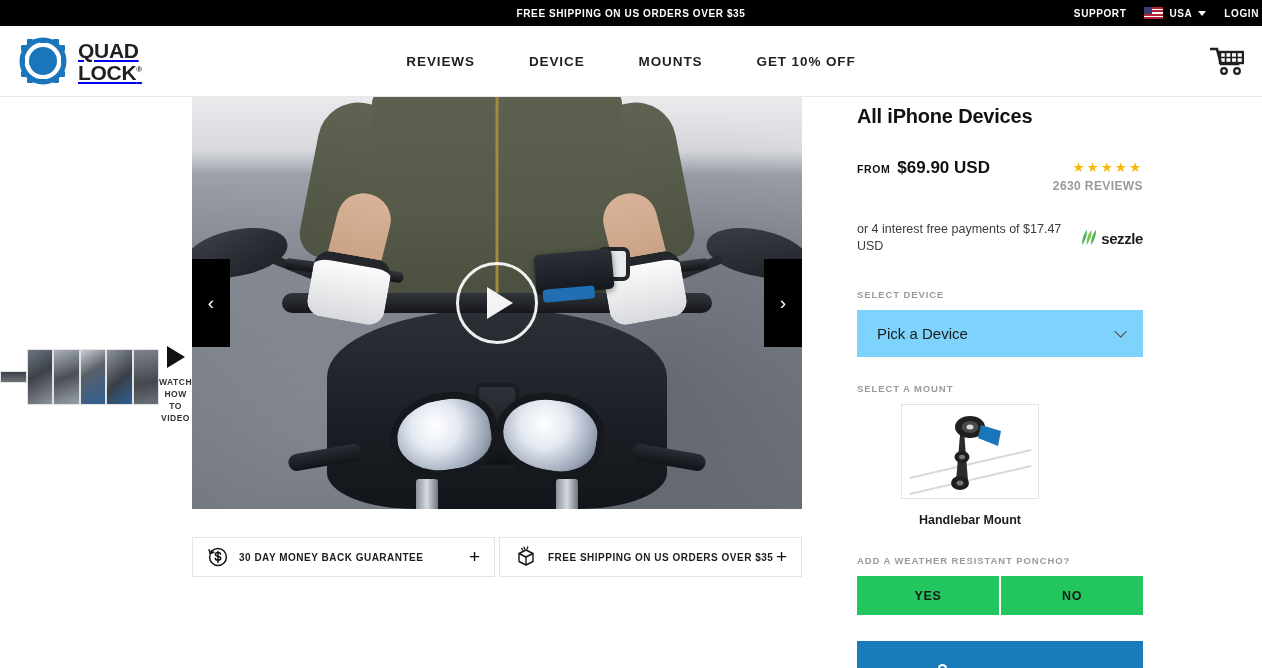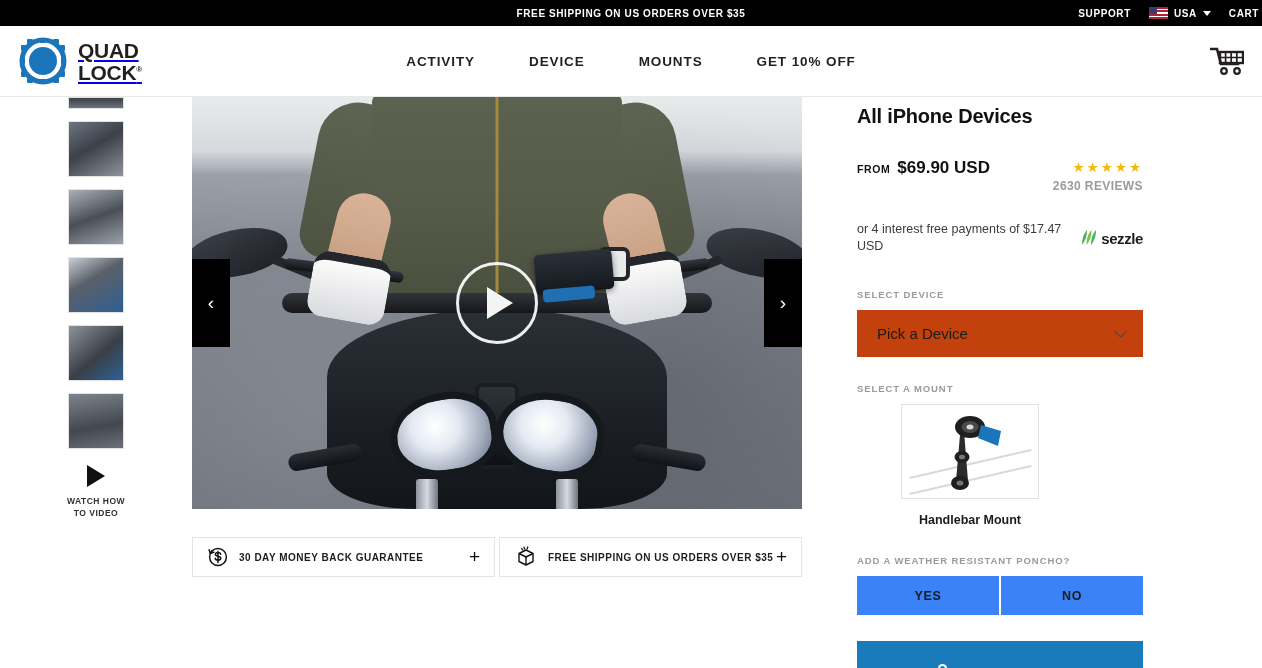--- a/index.html
+++ b/index.html
@@ -59,21 +59,21 @@
     font-weight: 600; letter-spacing: .9px;
   }
   .cart-btn { margin-left: auto; width: 34px; height: 30px; }
 
   
   .page { display: flex; height: 571px; }
 
   
   .rail {
     width: 192px; flex: 0 0 192px; padding-top: 0;
-    display: flex; flex-direction: column; align-items: center;
+    display: flex; align-items: center;
   }
   .thumb {
     width: 56px; height: 56px; margin-bottom: 12px;
     border: 1px solid #e2e2e2; overflow: hidden; position: relative;
     background: #b9bcc4; cursor: pointer;
   }
   .thumb.clipped { height: 12px; margin-bottom: 12px; }
   .watch {
     margin-top: 4px; display: flex; flex-direction: column;
     align-items: center; cursor: pointer;
@@ -258,21 +258,21 @@
   .sezzle-row { display: flex; align-items: center; margin-bottom: 34px; }
   .sezzle-text { font-size: 12.5px; color: #3c3c3c; line-height: 17px; max-width: 210px; }
   .sezzle-logo { margin-left: auto; display: flex; align-items: center; gap: 5px; }
   .sezzle-word { font-size: 15px; font-weight: 800; color: #1d1d1d; letter-spacing: -.4px; }
 
   .field-label {
     font-size: 9.5px; font-weight: 700; letter-spacing: .9px;
     color: #9a9a9a; margin-bottom: 10px;
   }
   .select {
-    height: 47px; background: #c2410c; display: flex; align-items: center;
+    height: 47px; background: #7dd3fc; display: flex; align-items: center;
     padding: 0 20px; cursor: pointer; margin-bottom: 26px;
   }
   .select-val { font-size: 15px; color: #1b1b1b; }
   .chev {
     margin-left: auto; width: 9px; height: 9px; border-right: 1.8px solid #4a4a4a;
     border-bottom: 1.8px solid #4a4a4a; transform: rotate(45deg) translateY(-3px);
   }
 
   .mounts { display: flex; gap: 15px; margin-bottom: 28px; padding-left: 44px; }
   .mount { width: 138px; cursor: pointer; }
@@ -281,21 +281,21 @@
     position: relative; overflow: hidden;
   }
   .mount-name {
     text-align: center; font-size: 12.5px; color: #1b1b1b;
     margin-top: 14px; font-weight: 600;
   }
   .mline { position: absolute; background: #d8d8d8; height: 1.5px; }
 
   .yn { display: flex; margin-bottom: 26px; }
   .yn-btn {
-    flex: 1; height: 39px; background: #3b82f6; display: flex;
+    flex: 1; height: 39px; background: #22c55e; display: flex;
     align-items: center; justify-content: center; cursor: pointer;
     font-size: 12.5px; letter-spacing: .7px; color: #1b1b1b; font-weight: 600;
   }
   .yn-btn + .yn-btn { border-left: 2px solid #fff; }
 
   .atc {
     height: 62px; background: #1a7bba; color: #fff; border: none; width: 100%;
     display: flex; align-items: center; justify-content: center; gap: 13px;
     font-size: 13px; font-weight: 700; letter-spacing: 1.1px; cursor: pointer;
   }
@@ -316,21 +316,21 @@
       <span class="flagbox">
         <span class="stripe" style="top:0"></span>
           <span class="stripe" style="top:3.4px"></span>
         <span class="stripe" style="top:6.8px"></span>
           <span class="stripe" style="top:10.2px"></span>
         <span class="canton"></span>
       </span>
       <span>USA</span>
       <span class="caret-dn"></span>
     </span>
-    <a href="#">CART</a>
+    <a href="#">LOGIN</a>
   </div>
 </div>
 
 <div class="header">
   <a href="#" class="logo">
     <span class="logo-mark">
       <svg viewBox="0 0 50 50" width="50" height="50">
         <g fill="#1a75bb">
           <rect x="9" y="3" width="6" height="5" rx="1"></rect>
             <rect x="22" y="2" width="6" height="5" rx="1"></rect>
@@ -349,21 +349,21 @@
         <circle cx="25" cy="25" r="14" fill="#1a75bb"></circle>
       </svg>
     </span>
     <span class="logo-text">
       <span>QUAD</span><br>
       <span>LOCK</span><sup>®</sup>
     </span>
   </a>
 
   <nav class="mainnav">
-    <a href="#">ACTIVITY</a>
+    <a href="#">REVIEWS</a>
     <a href="#">DEVICE</a>
     <a href="#">MOUNTS</a>
     <a href="#">GET 10% OFF</a>
   </nav>
 
   <a href="#" class="cart-btn">
     <svg viewBox="0 0 34 30" width="34" height="30">
       <path d="M1 3 h6 l4 15 h17" fill="none" stroke="#231f20" stroke-width="2.6" stroke-linecap="square" stroke-linejoin="miter"></path>
       <rect x="10" y="6" width="23" height="11" fill="none" stroke="#231f20" stroke-width="2.4"></rect>
       <path d="M15.6 6 v11 M21.2 6 v11 M26.8 6 v11 M10 11.5 h23" stroke="#231f20" stroke-width="1.7"></path>

